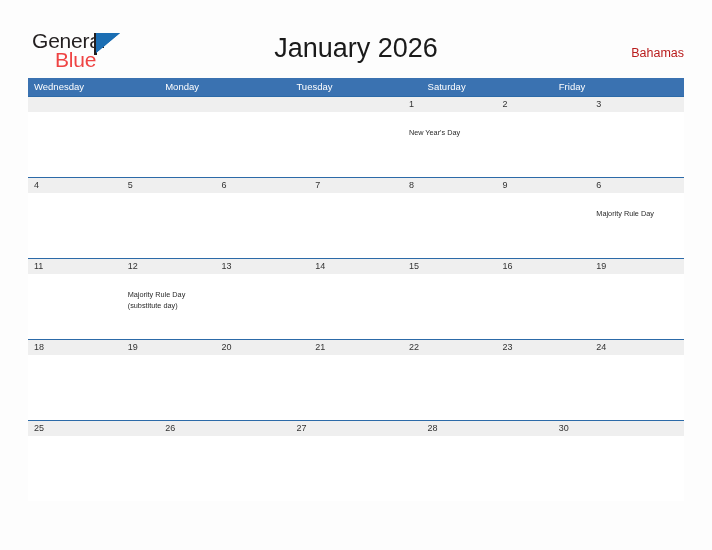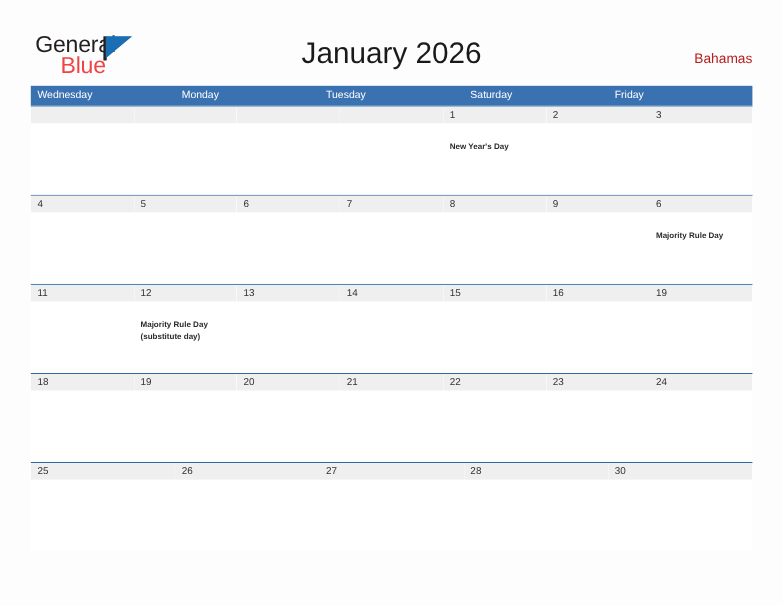--- a/index.html
+++ b/index.html
@@ -137,21 +137,20 @@
     line-height: 15px;
     padding-left: 6px;
     box-sizing: border-box;
     white-space: nowrap;
   }
   .day-cell.empty .day-num-band {
     color: transparent;
   }
   .events {
     padding: 16px 4px 0 6px;
-    font-weight: bold;
   }
   .event {
     font-size: 7.3px;
     color: #2b2b2b;
     line-height: 10.5px;
     white-space: nowrap;
   }
 </style>
 </head>
 <body>

